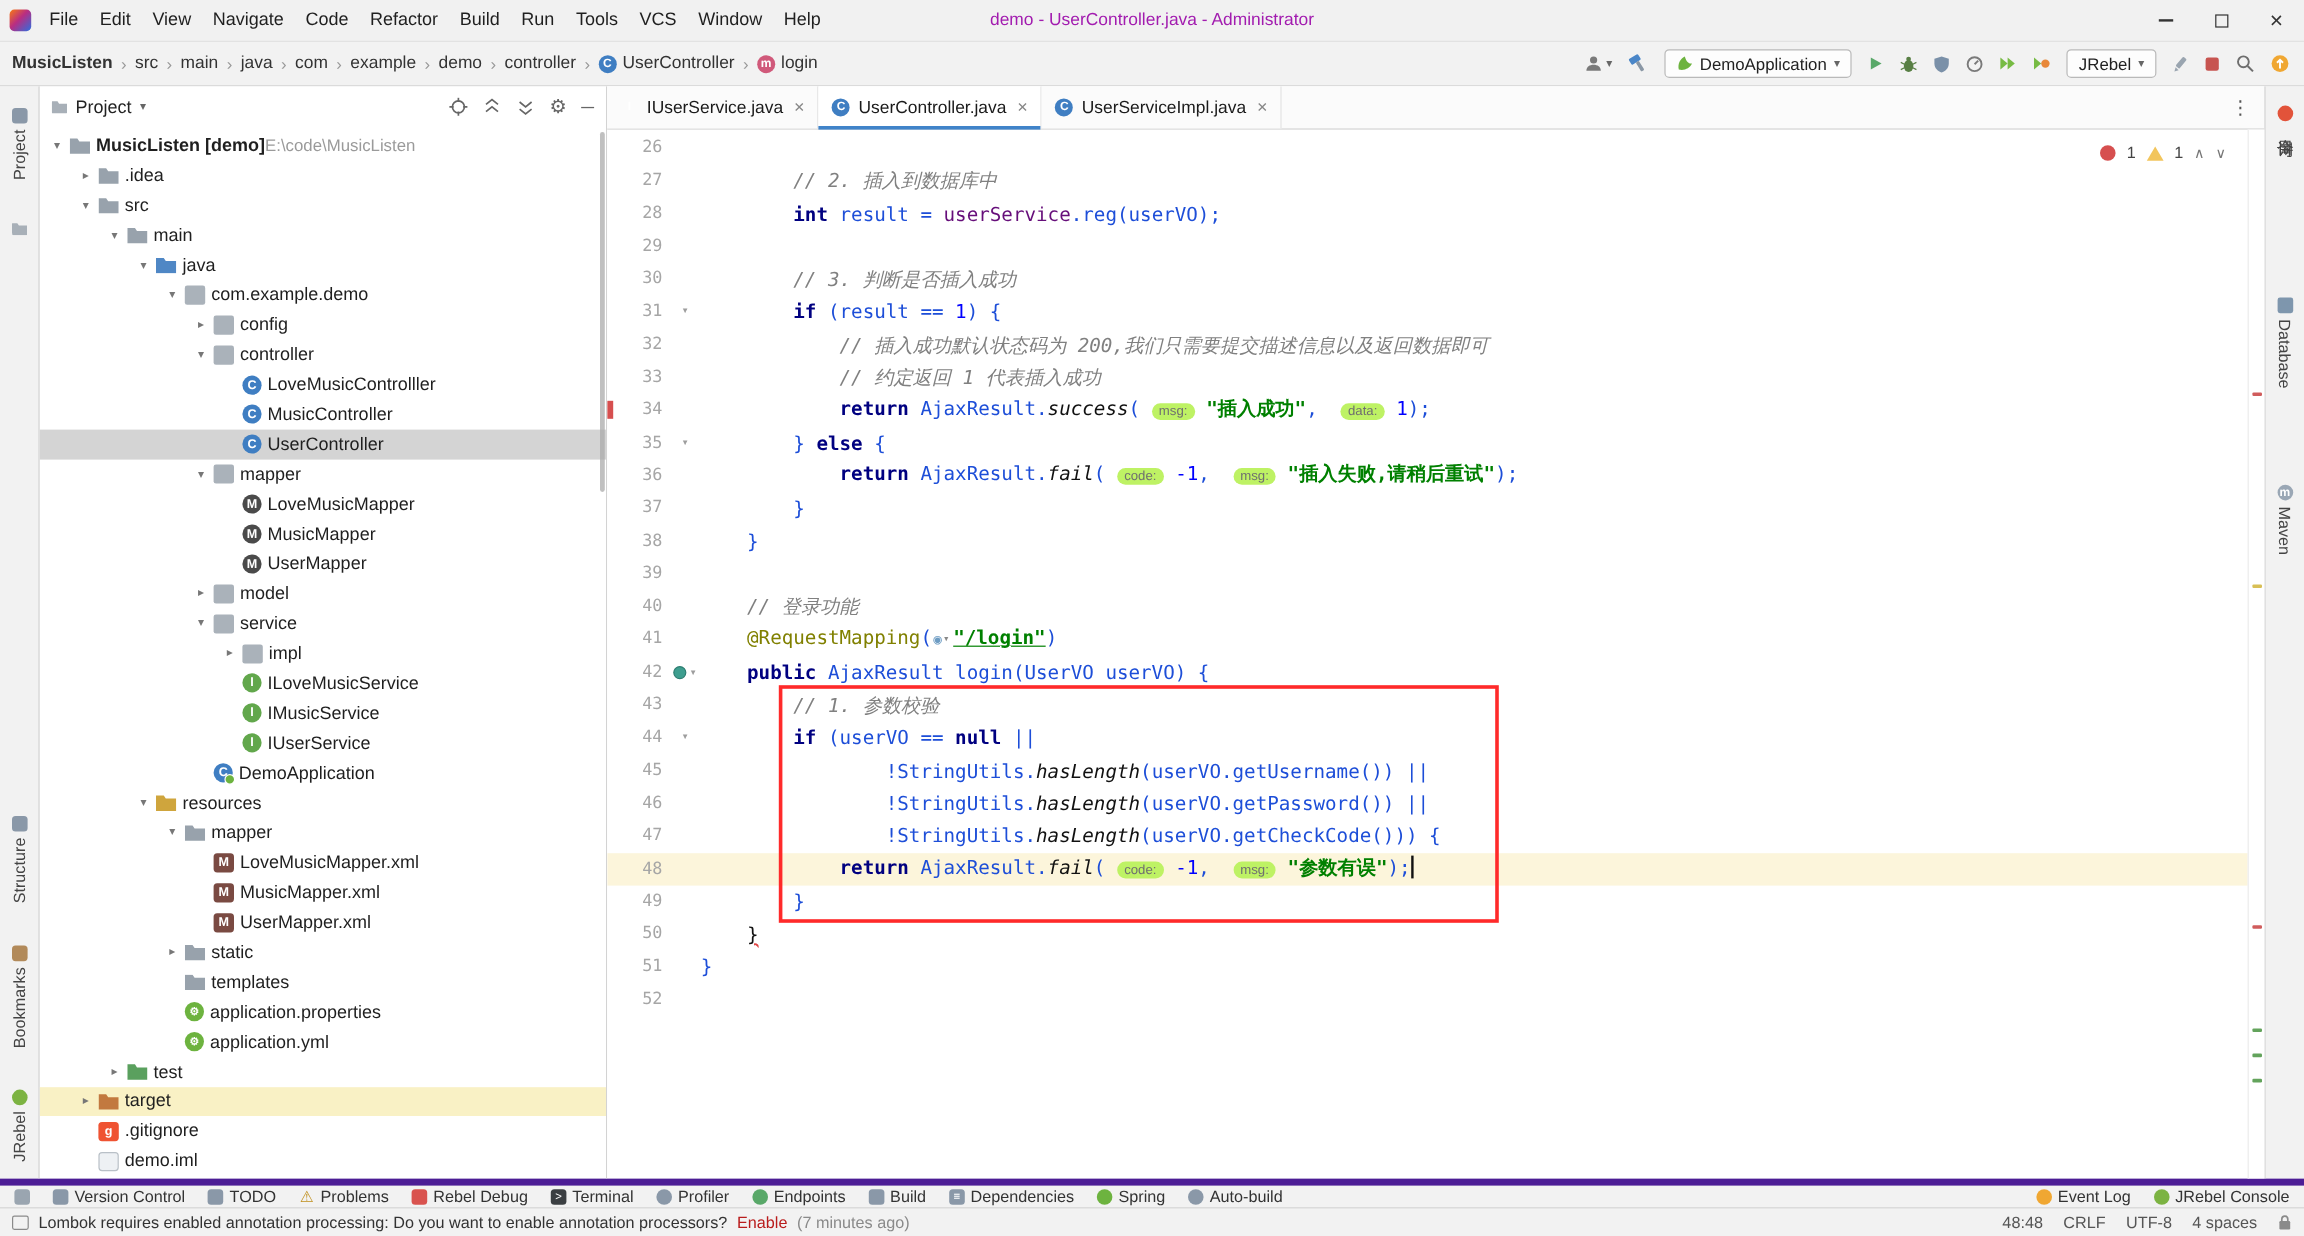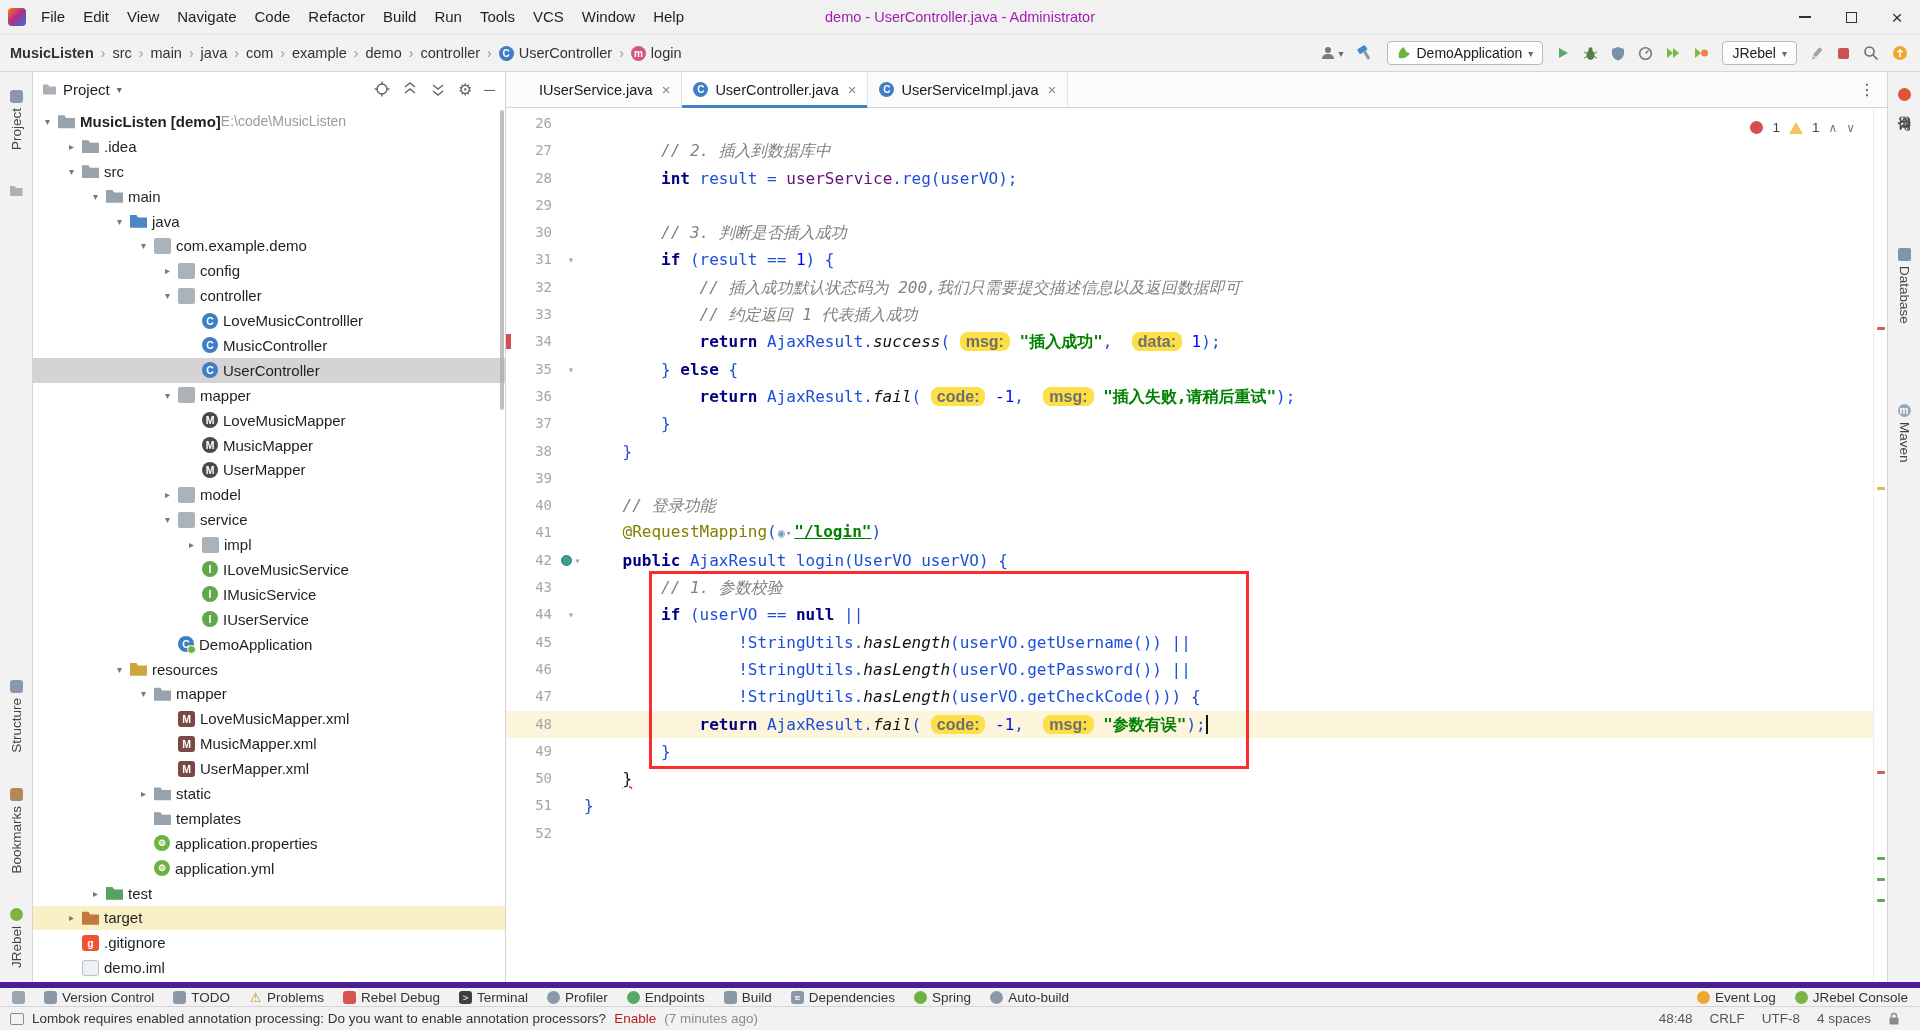--- a/index.html
+++ b/index.html
@@ -100,21 +100,21 @@
   .pl{color:#1d4ed8}
   .kw{color:#000080;font-weight:bold}
   .str{color:#008000;font-weight:bold}
   .num{color:#0000ff}
   .cm{color:#808080;font-style:italic}
   .ann{color:#808000}
   .call{font-style:italic;color:#111}
   .fld{color:#660e7a}
   .lnk{color:#008000;font-weight:bold;text-decoration:underline}
   .err{color:#111;text-decoration:underline;text-decoration-style:wavy;text-decoration-color:#e04444}
-  .hint{background:#fde047;color:#6f6f6f;border-radius:8px;padding:1px 6px;font-size:16px;font-family:"Liberation Sans",sans-serif;font-style:normal;font-weight:bold}
+  .hint{background:#bef264;color:#6f6f6f;border-radius:8px;padding:1px 6px;font-size:11px;font-family:"Liberation Sans",sans-serif;font-style:normal;font-weight:normal}
   .ep{display:inline-flex;align-items:center;margin:0 3px 0 1px;color:#777}
   .ep::before{content:'◉';font-size:12px;color:#6d9cc3}
   .ep::after{content:'▾';font-size:9px;color:#888;margin-left:1px}
   .caret{display:inline-block;width:2px;height:19px;background:#111;vertical-align:-4px}
   .red-rect{position:absolute;left:143px;top:499px;width:600px;height:198px;border:3px solid #ff2a2a;pointer-events:none;z-index:5}
   .inspect{position:absolute;top:46px;right:28px;display:flex;gap:9px;align-items:center;font-size:13.5px;color:#444;z-index:4;background:rgba(255,255,255,.85);padding:2px 4px}
   .err-dot{width:13px;height:13px;border-radius:50%;background:#d64f4f;display:inline-block}
   .warn-tri{width:0;height:0;border-left:7px solid transparent;border-right:7px solid transparent;border-bottom:12px solid #f2c55c;display:inline-block}
   .insp-ch{color:#777;font-size:12px}
   .stripe-col{position:absolute;right:0;top:36px;bottom:0;width:14px;border-left:1px solid #ececec;background:#fff;z-index:3}
@@ -134,21 +134,21 @@
   .ic-profiler{background:#8a98a8;border-radius:50%}
   .ic-endpoints{background:#59a869;border-radius:50%}
   .ic-build{background:#8a98a8}
   .ic-dependencies{background:#8a98a8}
   .ic-spring{background:#6DB33F;border-radius:50%}
   .ic-auto-build{background:#8a98a8;border-radius:50%}
   .ic-event-log{background:#f0a732;border-radius:50%}
   .ic-jrebel-console{background:#7cb342;border-radius:50%}
 
   
-  .sbar{height:24px;background:#f2f2f2;border-top:1px solid #d5d5d5;display:flex;align-items:center;justify-content:space-between;padding:0 20px 0 10px;font-size:13.5px;color:#333}
+  .sbar{height:24px;background:#f2f2f2;border-top:1px solid #d5d5d5;display:flex;align-items:center;justify-content:space-between;padding:0 10px 0 10px;font-size:13.5px;color:#333}
   .sbar-left{display:flex;align-items:center;gap:8px;white-space:nowrap}
   .s-ico{width:14px;height:12px;border:1.5px solid #8a8a8a;border-radius:2px;display:inline-block}
   .s-link{color:#b91c1c;cursor:pointer}
   .s-ago{color:#8a8a8a}
   .sbar-right{display:flex;align-items:center;gap:17px;color:#555}
 </style>
 </head>
 <body>
 
 <div class="titlebar">

